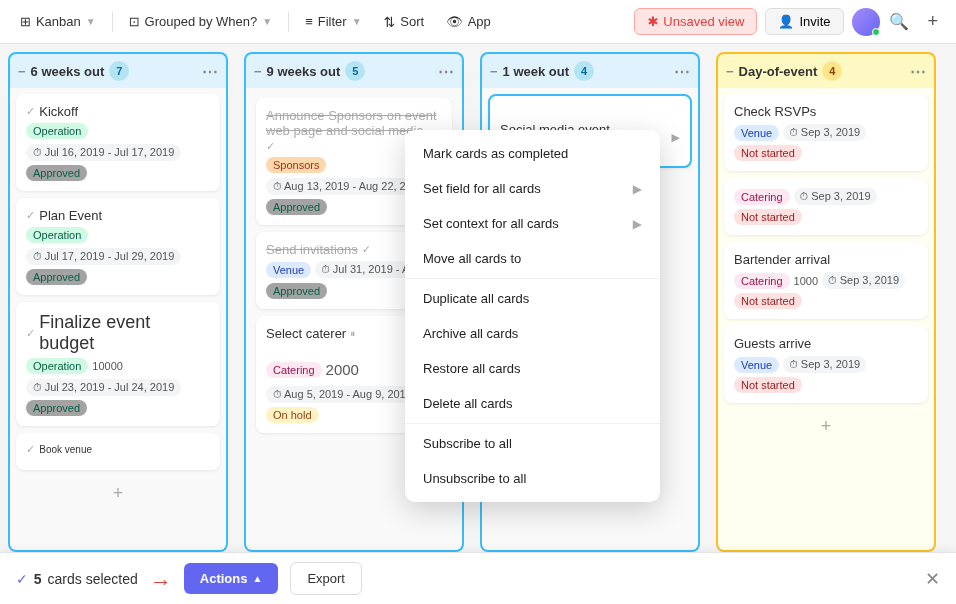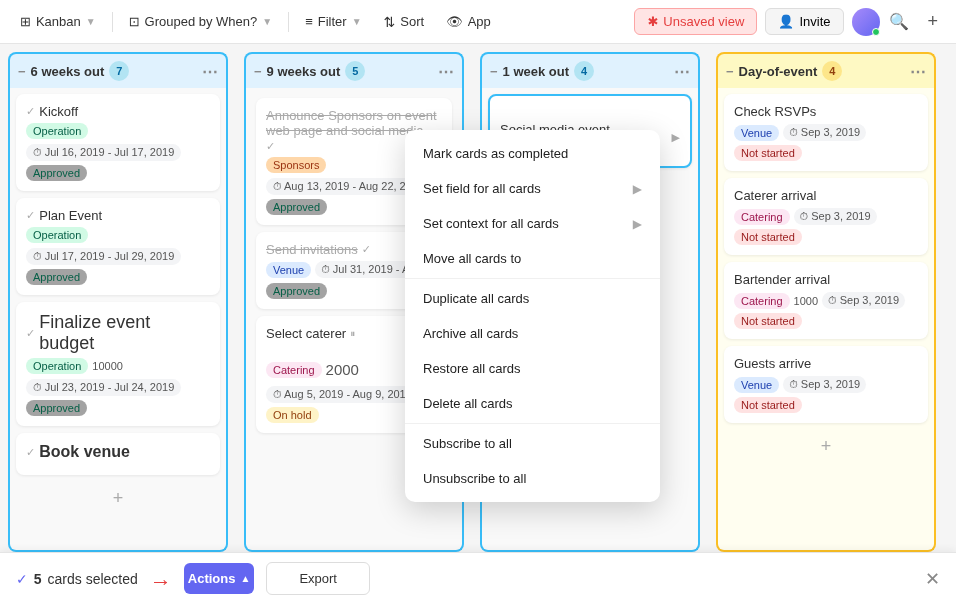--- a/index.html
+++ b/index.html
@@ -28,22 +28,22 @@
     .status-not-started { background: #fee2e2; color: #991b1b; }
     .status-on-hold { background: #fef3c7; color: #92400e; }
 
     
     .context-menu { position: absolute; top: 130px; left: 405px; background: #fff; border-radius: 10px; box-shadow: 0 8px 30px rgba(0,0,0,0.18); width: 255px; z-index: 100; padding: 6px 0; }
     .menu-item { display: flex; align-items: center; justify-content: space-between; padding: 10px 18px; cursor: pointer; font-size: 13px; color: #222; }
 
     
     .bottom-bar { position: absolute; bottom: 0; left: 0; right: 0; height: 52px; background: #fff; border-top: 1px solid #e5e5e5; display: flex; align-items: center; padding: 0 16px; gap: 12px; box-shadow: 0 -2px 8px rgba(0,0,0,0.06); }
     .selected-count { display: flex; align-items: center; gap: 6px; font-size: 14px; color: #333; font-weight: 500; }
-    .actions-btn { background: #6366f1; color: #fff; border: none; border-radius: 6px; padding: 8px 4px; font-size: 13px; font-weight: 600; cursor: pointer; display: flex; align-items: center; gap: 5px; }
-    .export-btn { background: transparent; border: 1px solid #ddd; border-radius: 6px; padding: 8px 32px; font-size: 13px; color: #333; cursor: pointer; }
+    .actions-btn { background: #6366f1; color: #fff; border: none; border-radius: 6px; padding: 8px 16px; font-size: 13px; font-weight: 600; cursor: pointer; display: flex; align-items: center; gap: 5px; }
+    .export-btn { background: transparent; border: 1px solid #ddd; border-radius: 6px; padding: 8px 16px; font-size: 13px; color: #333; cursor: pointer; }
     .close-btn { background: transparent; border: none; cursor: pointer; font-size: 18px; color: #888; margin-left: auto; }
 
     
     .col-6w .column-header { background: #e0f2fe; border-bottom: 2px solid #38bdf8; }
     .col-3w .column-header { background: #e0f2fe; border-bottom: 2px solid #38bdf8; }
     .col-1w .column-header { background: #e0f2fe; border-bottom: 2px solid #38bdf8; }
     .col-doe .column-header { background: #fef9c3; border-bottom: 2px solid #fbbf24; }
     .col-6w .column-body { border: 2px solid #38bdf8; border-top: none; }
     .col-3w .column-body { border: 2px solid #38bdf8; border-top: none; }
     .col-1w .column-body { border: 2px solid #38bdf8; border-top: none; }
@@ -141,21 +141,21 @@
           <span class="tag tag-green">Operation</span>
           <span style="font-size:11px;color:#555;">10000</span>
         </div>
         <div style="font-size:11px;color:#555;background:#f3f4f6;border-radius:10px;padding:2px 7px;display:inline-flex;align-items:center;gap:3px;margin-bottom:4px;">⏱ Jul 23, 2019 - Jul 24, 2019</div>
         <div><span class="status-badge status-approved">Approved</span></div>
       </div>
 
       <div class="card">
         <div style="display:flex;align-items:center;gap:4px;margin-bottom:4px;">
           <span style="color:#aaa;font-size:11px;">✓</span>
-          <span style="font-size:16px;color:#333;font-weight:bold;">Book venue</span>
+          <span style="font-size:10px;color:#333;">Book venue</span>
         </div>
       </div>
       <div style="color:#aaa;text-align:center;padding:6px;cursor:pointer;font-size:18px;">+</div>
     </div>
   </div>
 
   <div class="column col-3w" style="min-width:220px;max-width:220px;display:flex;flex-direction:column;">
     <div class="column-header" style="display:flex;align-items:center;padding:7px 8px;background:#e0f2fe;border:2px solid #38bdf8;border-bottom:none;border-radius:8px 8px 0 0;gap:5px;">
       <span style="color:#888;font-weight:bold;font-size:13px;">−</span>
       <span style="font-weight:600;font-size:13px;color:#333;">9 weeks out</span>
@@ -232,21 +232,20 @@
       <div class="card">
         <div style="margin-bottom:5px;font-size:13px;color:#333;">Check RSVPs</div>
         <div style="display:flex;align-items:center;gap:4px;flex-wrap:wrap;">
           <span class="tag tag-blue">Venue</span>
           <span style="font-size:11px;color:#555;background:#f3f4f6;border-radius:10px;padding:2px 6px;display:inline-flex;align-items:center;gap:2px;">⏱ Sep 3, 2019</span>
           <span class="status-badge status-not-started">Not started</span>
         </div>
       </div>
 
       <div class="card">
-        <div style="margin-bottom:5px;font-size:13px;color:#333;">Caterer arrival</div>
         <div style="display:flex;align-items:center;gap:4px;flex-wrap:wrap;">
           <span class="tag tag-pink">Catering</span>
           <span style="font-size:11px;color:#555;background:#f3f4f6;border-radius:10px;padding:2px 6px;display:inline-flex;align-items:center;gap:2px;">⏱ Sep 3, 2019</span>
         </div>
         <div style="margin-top:4px;"><span class="status-badge status-not-started">Not started</span></div>
       </div>
 
       <div class="card">
         <div style="margin-bottom:5px;font-size:13px;color:#333;">Bartender arrival</div>
         <div style="display:flex;align-items:center;gap:4px;flex-wrap:wrap;">

